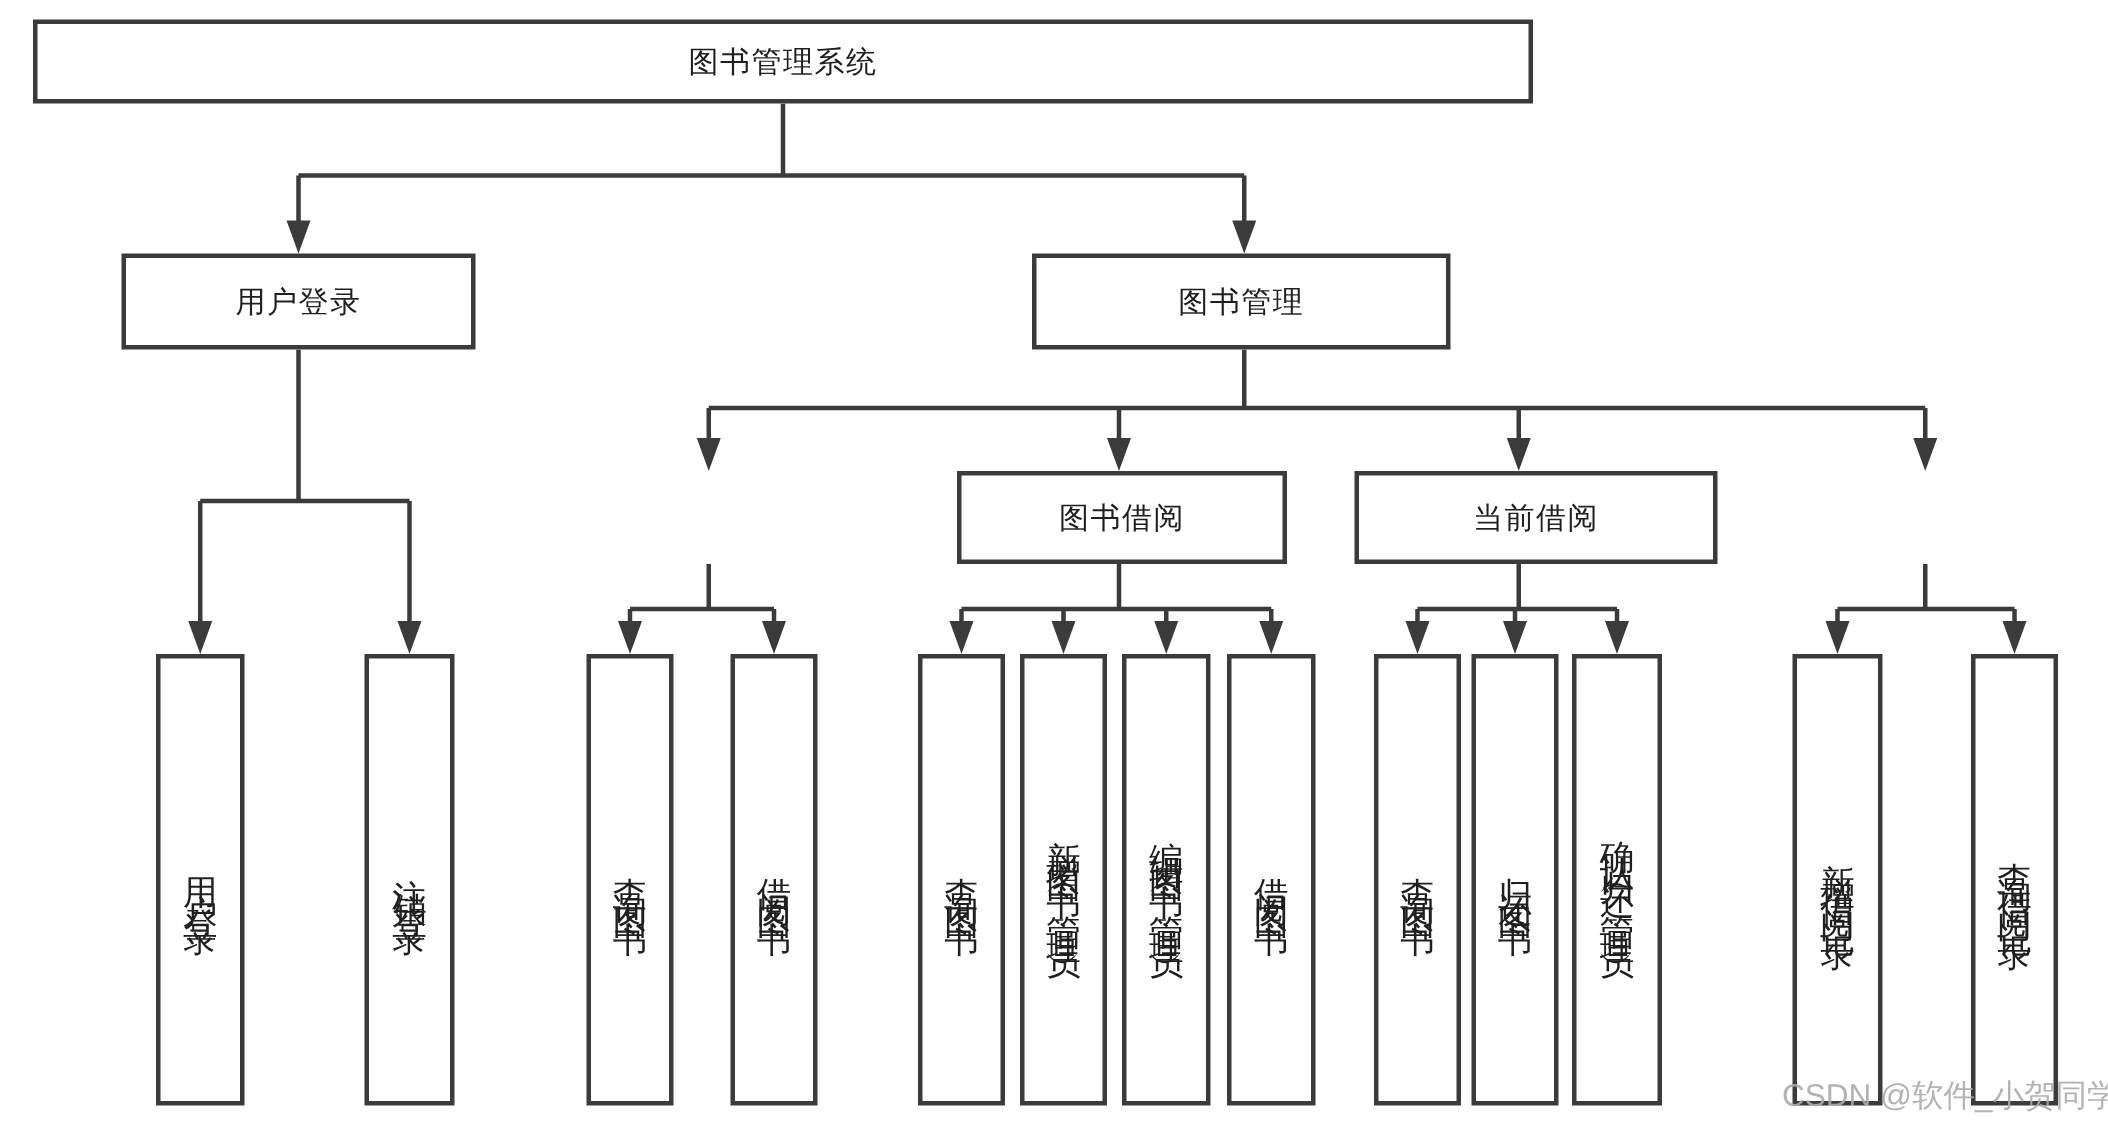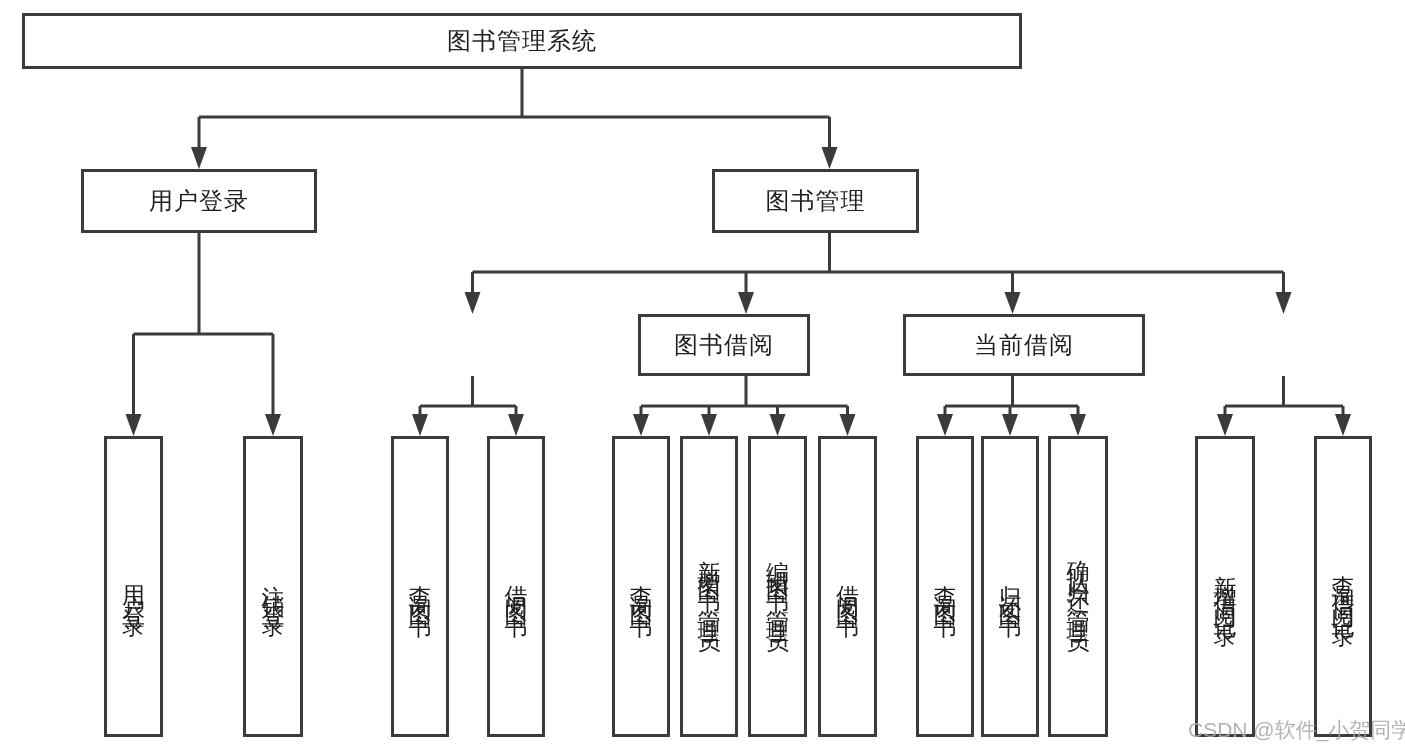--- a/index.html
+++ b/index.html
@@ -33,21 +33,21 @@
     position: absolute;
     box-sizing: border-box;
     border: 3px solid var(--line);
     background: #ffffff;
     display: flex;
     align-items: center;
     justify-content: center;
     color: var(--text);
     text-align: center;
   }
-  .h { font-size: 24px; letter-spacing: 1px; }
+  .h { font-size: 20px; letter-spacing: 1px; }
   .v {
     writing-mode: vertical-rl;
     text-orientation: mixed;
     font-size: 23px;
     letter-spacing: 10px;
     line-height: 1;
   }
   .watermark {
     position: absolute;
     left: 1188px;
@@ -95,23 +95,23 @@
     <polygon class="arrow" points="1078,436 1070,414 1086,414"></polygon>
 
     <path class="wire" d="M1283.5 376 V406 M1225 406 H1343 M1225 406 V418 M1343 406 V418"></path>
     <polygon class="arrow" points="1225,436 1217,414 1233,414"></polygon>
     <polygon class="arrow" points="1343,436 1335,414 1351,414"></polygon>
   </svg>
 
   <div class="box h" style="left:22px; top:13px; width:1000px; height:56px">图书管理系统</div>
 
   <div class="box h" style="left:81px; top:169px; width:236px; height:64px">用户登录</div>
-  <div class="box h" style="left:712px; top:169px; width:207px; height:64px">图书管理</div>
+  <div class="box h" style="left:688px; top:169px; width:279px; height:64px">图书管理</div>
 
-  <div class="box h" style="left:638px; top:314px; width:172px; height:62px">图书借阅</div>
+  <div class="box h" style="left:638px; top:314px; width:220px; height:62px">图书借阅</div>
   <div class="box h" style="left:903px; top:314px; width:242px; height:62px">当前借阅</div>
 
   <div class="box v" style="left:104px; top:436px; width:59px; height:301px">用户登录</div>
   <div class="box v" style="left:243px; top:436px; width:60px; height:301px">注销登录</div>
 
   <div class="box v" style="left:391px; top:436px; width:58px; height:301px">查询图书</div>
   <div class="box v" style="left:487px; top:436px; width:58px; height:301px">借阅图书</div>
 
   <div class="box v" style="left:612px; top:436px; width:58px; height:301px">查询图书</div>
   <div class="box v" style="left:680px; top:436px; width:58px; height:301px">新增图书（管理员）</div>

